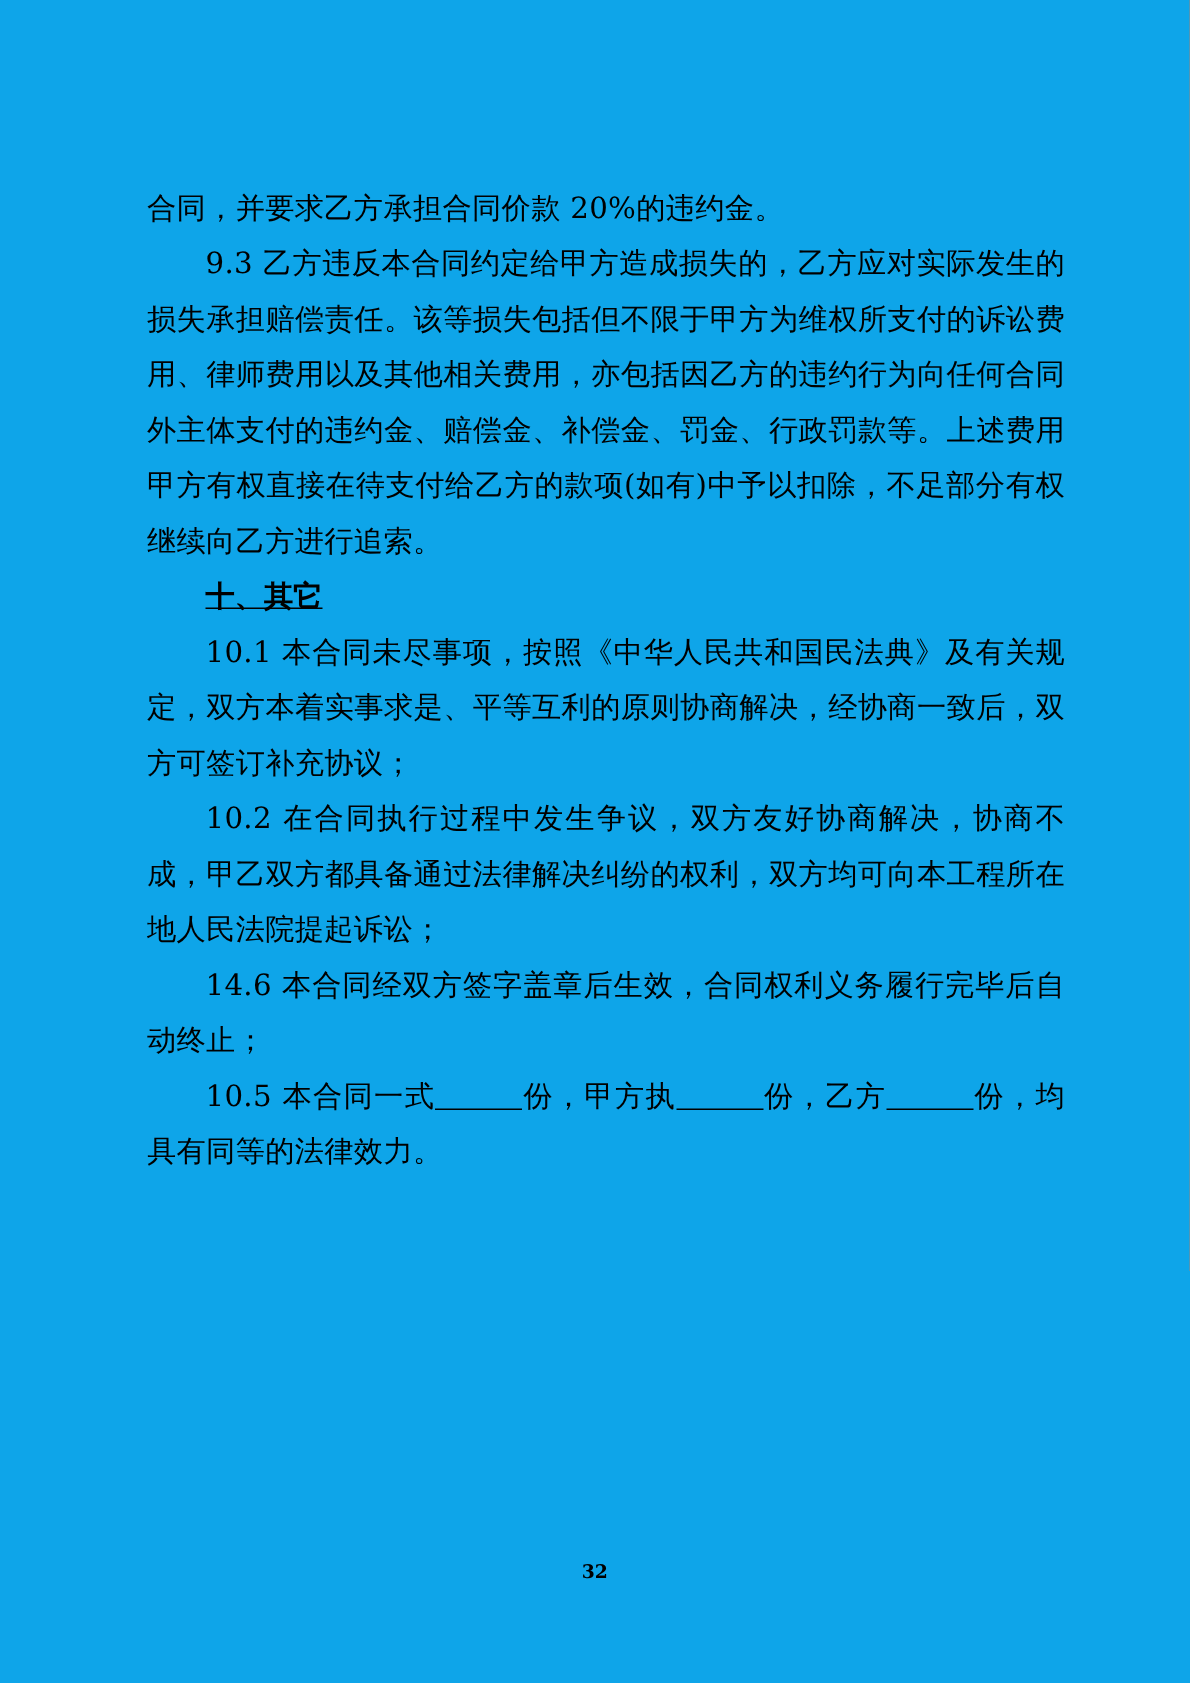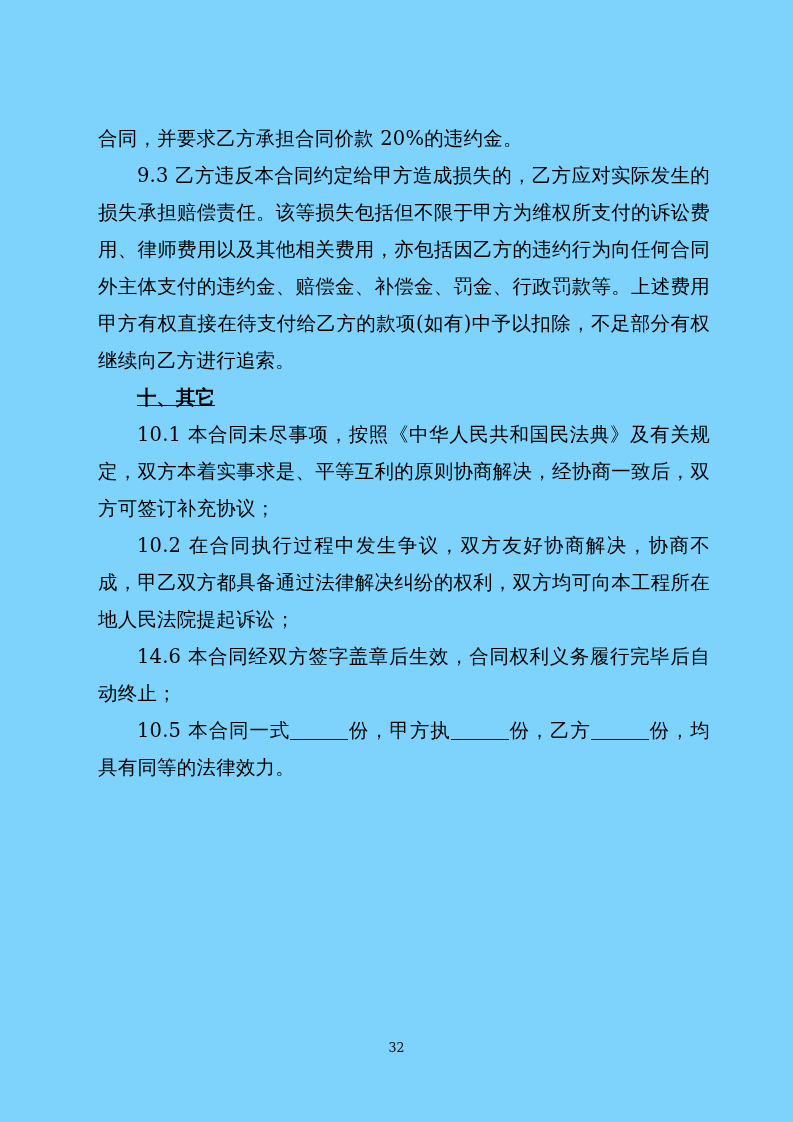--- a/index.html
+++ b/index.html
@@ -4,21 +4,21 @@
 <style>
   html, body {
     margin: 0;
     padding: 0;
     background: #8a8a8a;
   }
   .page {
     position: relative;
     width: 793px;
     height: 1122px;
-    background: #7dd3fc;
+    background: #0ea5e9;
     margin: 0 auto;
     overflow: hidden;
     box-sizing: border-box;
   }
   .content {
     position: absolute;
     left: 98px;
     top: 120px;
     width: 612px;
   }
@@ -53,21 +53,21 @@
     vertical-align: -3px;
   }
   .page-number {
     position: absolute;
     left: 0;
     right: 0;
     top: 1040px;
     text-align: center;
     font-family: "DejaVu Serif", "Liberation Serif", serif;
     font-size: 12.5px;
-    font-weight: normal;
+    font-weight: bold;
     color: #000000;
   }
 </style>
 </head>
 <body>
 
 <div class="page">
   <div class="content">
 
     <p class="para">合同，并要求乙方承担合同价款 20%的违约金。</p>

